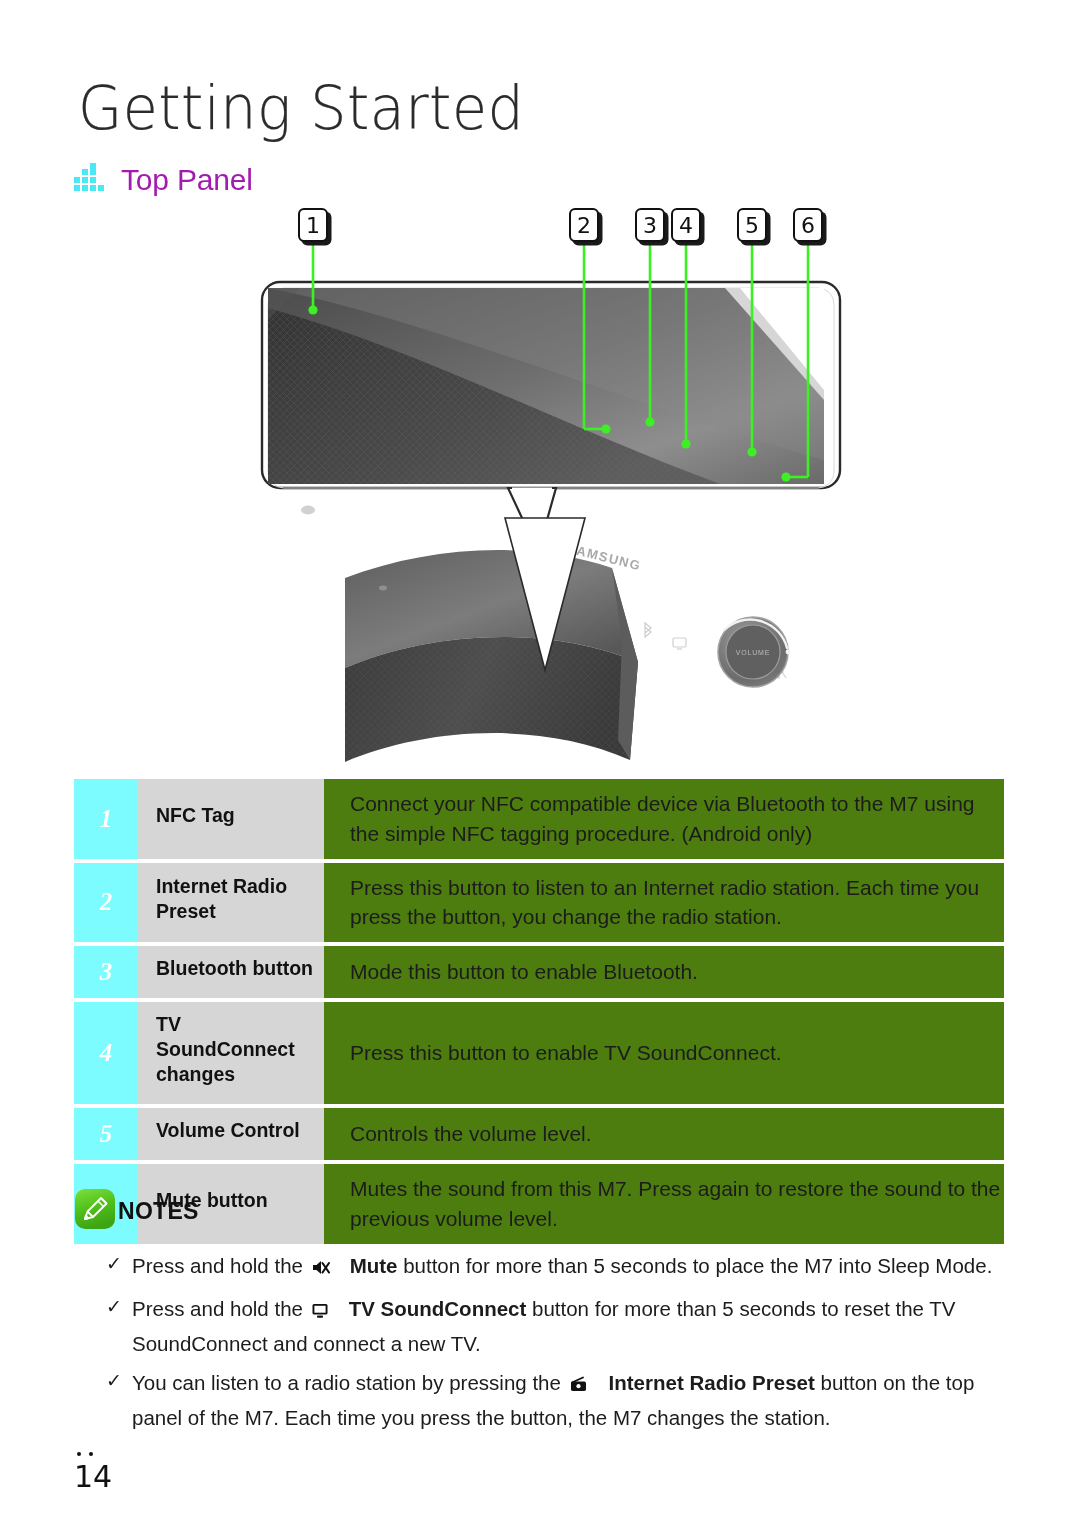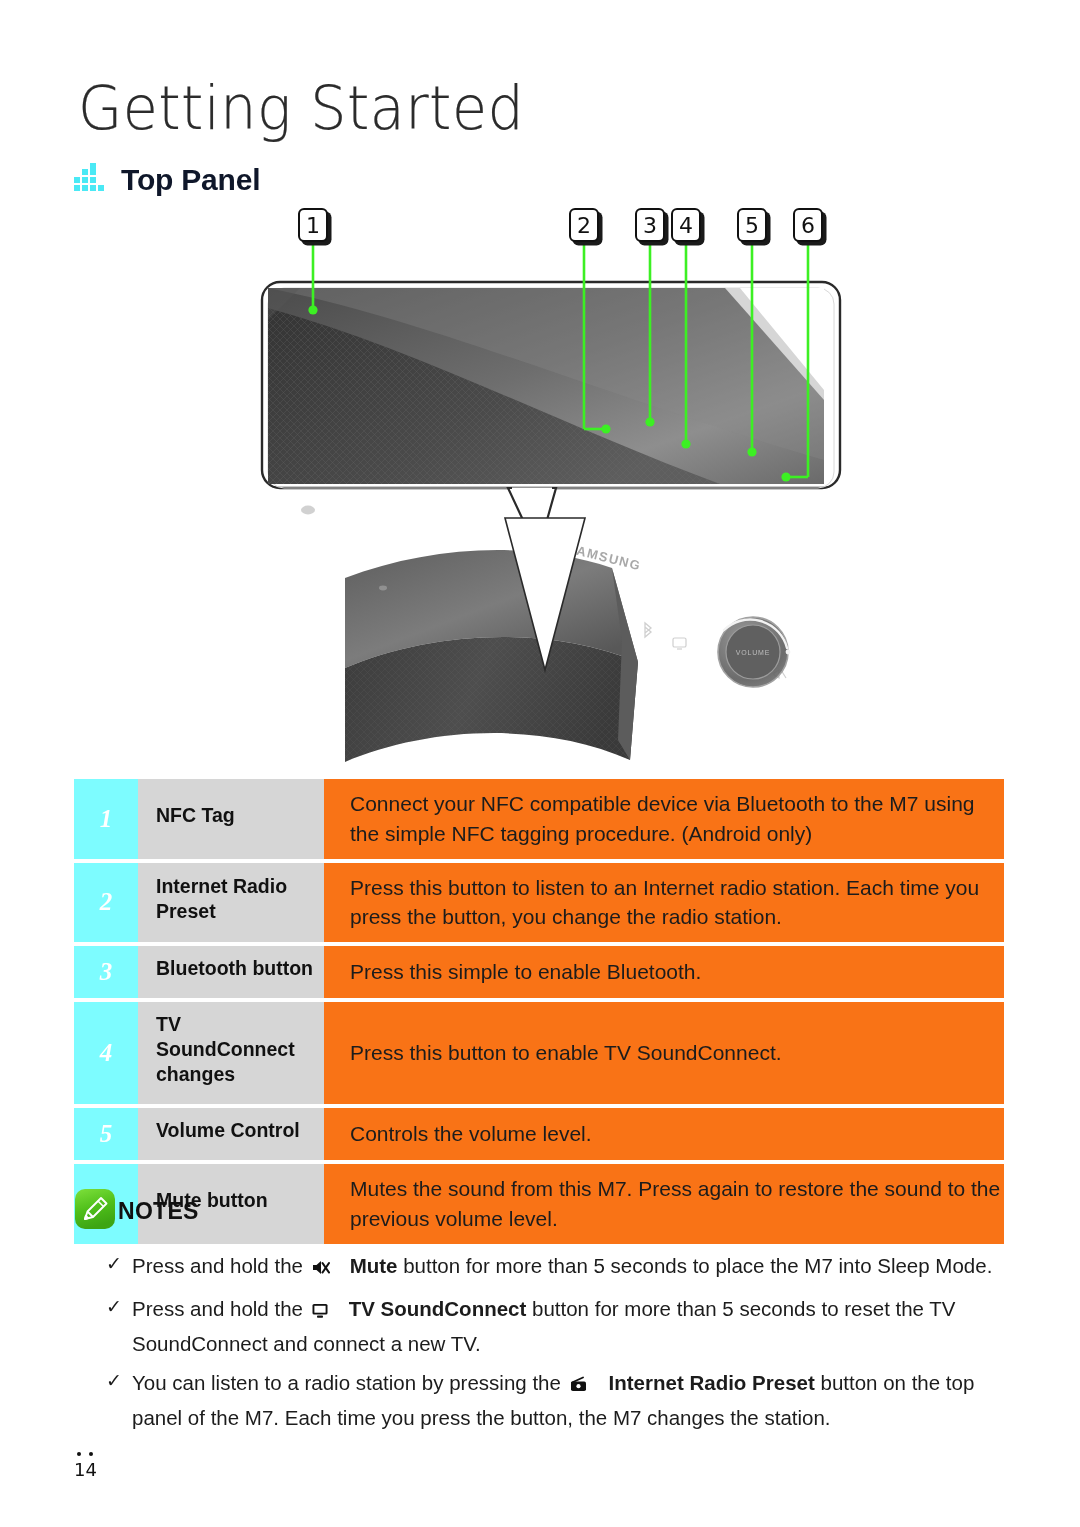--- a/index.html
+++ b/index.html
@@ -19,21 +19,21 @@
     font-family:"DejaVu Sans", sans-serif;
     -webkit-text-stroke:0.2px #2b2b2b;
     transform:scaleY(1.06); transform-origin:left top;
   }
   .section-head {
     position:absolute; left:74px; top:163px;
     display:flex; align-items:center; gap:13px;
   }
   .step-icon { display:block; }
   .section-title {
-    font-size:30px; font-weight:bold; color:#0f172a; letter-spacing:-0.2px;
+    font-size:30px; font-weight:normal; color:#a21caf; letter-spacing:-0.2px;
   }
 
   
   .illus { position:absolute; left:0; top:200px; width:1080px; height:570px; }
 
   .callout-num {
     position:absolute; width:30px; height:34px;
     border:2.4px solid #111; border-radius:6px; background:#fff;
     color:#111; font-size:22px; font-weight:500;
     display:flex; align-items:center; justify-content:center;
@@ -49,21 +49,21 @@
     display:flex; align-items:center; justify-content:center;
     color:#ffffff; font-style:italic; font-weight:bold; font-size:25px;
     font-family:"Liberation Serif", serif;
   }
   .spec-label {
     width:186px; flex:none; background:#d6d6d6;
     display:flex; align-items:center; padding:10px 0 17px 18px;
     font-size:19.5px; font-weight:bold; color:#111; line-height:1.28;
   }
   .spec-desc {
-    flex:1; background:#f97316; display:flex; align-items:center;
+    flex:1; background:#4d7c0f; display:flex; align-items:center;
     padding:10px 0 10px 26px;
     font-size:21px; color:#1c1c1c; line-height:1.42;
   }
 
   
   .notes { position:absolute; left:74px; top:1188px; width:950px; }
   .notes-head { display:flex; align-items:center; gap:2px; }
   .notes-title { font-size:23px; font-weight:bold; color:#111; letter-spacing:0.3px; }
   .notes-list { margin-top:16px; padding-left:58px; }
   .note-item {
@@ -74,21 +74,21 @@
     position:absolute; left:-26px; top:-1px;
     font-size:19px; color:#1c1c1c;
   }
   .note-item b { font-weight:bold;margin-left:16px; }
   .inline-ico { display:inline-block; vertical-align:-3px; margin:0 4px 0 2px; }
 
   
   .footer { position:absolute; left:74px; top:1452px; }
   .foot-dots { display:flex; gap:8px; margin-left:3px; margin-bottom:3px; }
   .foot-dots span { width:4px; height:4px; background:#111; border-radius:50%; display:block; }
-  .page-num { font-size:18px; color:#111; font-family:"DejaVu Sans", sans-serif; }
+  .page-num { font-size:30px; color:#111; font-family:"DejaVu Sans", sans-serif; }
 </style>
 </head>
 <body>
 
 <div class="page">
 
   <div class="chapter-title">Getting Started</div>
 
   <div class="section-head">
     <span class="step-icon">
@@ -273,21 +273,21 @@
 
     <div class="spec-row">
       <div class="spec-num">2</div>
       <div class="spec-label">Internet Radio Preset</div>
       <div class="spec-desc">Press this button to listen to an Internet radio station. Each time you press the button, you change the radio station.</div>
     </div>
 
     <div class="spec-row">
       <div class="spec-num">3</div>
       <div class="spec-label">Bluetooth button</div>
-      <div class="spec-desc">Press this simple to enable Bluetooth.</div>
+      <div class="spec-desc">Mode this button to enable Bluetooth.</div>
     </div>
 
     <div class="spec-row">
       <div class="spec-num">4</div>
       <div class="spec-label">TV SoundConnect changes</div>
       <div class="spec-desc">Press this button to enable TV SoundConnect.</div>
     </div>
 
     <div class="spec-row">
       <div class="spec-num">5</div>

